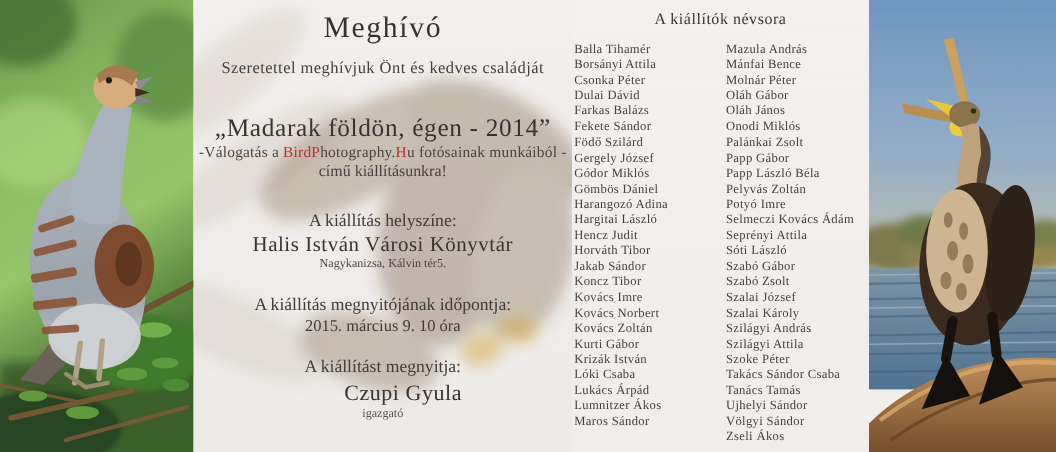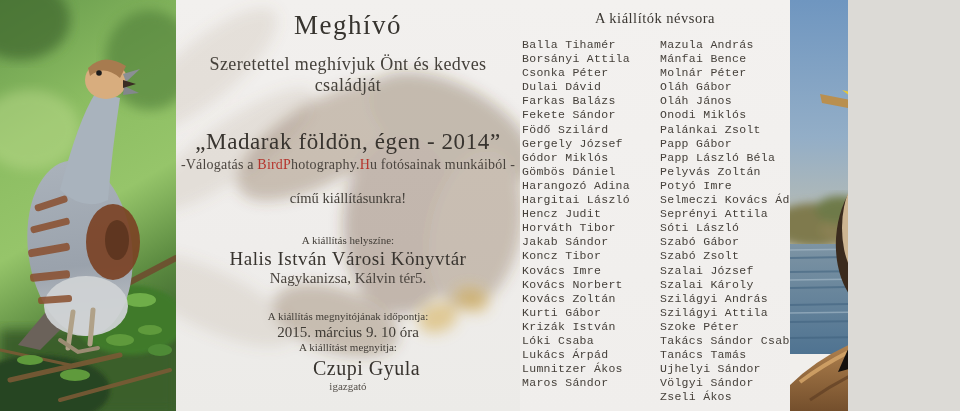--- a/index.html
+++ b/index.html
@@ -1,55 +1,55 @@
 <!DOCTYPE html>
 <html style="--accent: #b5342c;"><head>
 <meta charset="utf-8">
 <style>
   html,body{margin:0;padding:0;background:#dcdad6;}
   .poster{
-    position:relative;width:848px;height:411px;overflow:hidden;
+    position:relative;width:960px;height:411px;overflow:hidden;
     background:#f1efec;
     font-family:"Liberation Serif","DejaVu Serif",serif;
     color:#3c3833;
   }
   .photo{position:absolute;top:0;height:411px;overflow:hidden;}
   .photo svg{display:block;}
   .photo-left{left:0;width:176px;}
   .photo-right{left:790px;width:170px;}
 
   .center-panel{
     position:absolute;left:176px;top:0;width:344px;height:411px;
     background:linear-gradient(180deg,#f2f0ee 0%,#efedeb 60%,#ecebe8 100%);
   }
   .watermark{position:absolute;left:0;top:0;pointer-events:none;}
   .inv-text{position:relative;width:100%;height:100%;text-align:center;}
   .t-title{margin-top:10px;font-size:27px;letter-spacing:1.5px;color:#37342f;}
-  .t-greeting{margin-top:13px;font-size:18px;letter-spacing:.4px;color:#45413b;}
+  .t-greeting{margin-top:13px;font-size:15px;letter-spacing:.4px;color:#45413b;}
   .t-main{margin-top:33px;font-size:23px;letter-spacing:.6px;color:#38342f;}
   .t-sub{margin-top:2px;font-size:14px;letter-spacing:.2px;color:#4a443e;}
   .t-sub .accent{color:var(--accent,#b5342c);}
-  .t-closing{margin-top:17px;font-size:14.5px;color:#45413b;}
-  .t-label{font-size:11px;color:#403c36;}
+  .t-closing{font-size:14.5px;color:#45413b;}
+  .t-label{font-size:16px;color:#403c36;}
   .lbl-venue{margin-top:27px;}
   .t-venue{margin-top:2px;font-size:19px;letter-spacing:.5px;color:#38342f;}
-  .t-addr{font-size:15px;color:#4a443e;}
+  .t-addr{font-size:11px;color:#4a443e;}
   .lbl-time{margin-top:23px;}
   .t-time{margin-top:2px;font-size:15px;color:#403c36;}
-  .lbl-opener{}
+  .lbl-opener{margin-top:19px;}
   .t-opener{margin-top:4px;font-size:20px;letter-spacing:.5px;color:#38342f;padding-left:37px;}
   .t-role{font-size:11px;color:#55504a;}
 
   .names-panel{
     position:absolute;left:520px;top:0;width:270px;height:411px;
     background:linear-gradient(180deg,#f3f1ef 0%,#f0eeec 100%);
   }
   .names-heading{margin-top:10px;text-align:center;font-size:14.5px;letter-spacing:.5px;color:#3b3732;}
   .names-cols{display:flex;margin-top:11px;padding-left:2px;}
-  .names-col{width:138px;font-family:Liberation Mono, monospace;}
+  .names-col{width:138px;}
   .names-col + .names-col{width:130px;}
   .name-item{font-size:11.5px;line-height:14.1px;letter-spacing:.3px;color:#46413b;white-space:nowrap;}
 </style>
 </head>
 <body>
 
 <div class="poster">
 
   <div class="photo photo-left">
     <svg width="176" height="411" viewBox="0 0 176 411">

